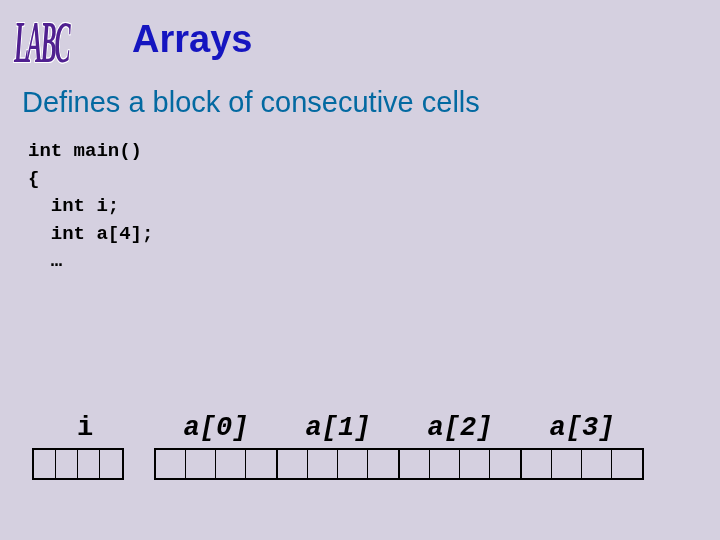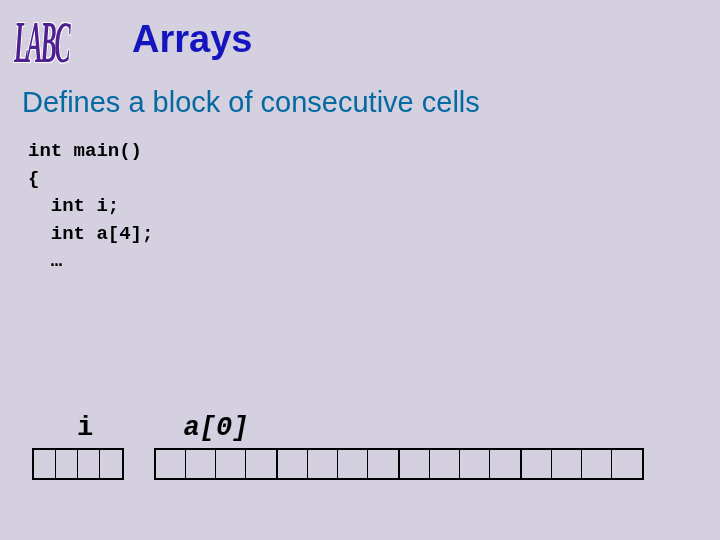--- a/index.html
+++ b/index.html
@@ -112,20 +112,23 @@
 <div class="code"><span>int main()</span>
 <span>{</span>
 <span>  int i;</span>
 <span>  int a[4];</span>
 <span>  …</span></div>
 
 <div class="diagram-labels">
   <div class="lbl-i">i</div>
   <div class="lbl-gap"></div>
   <div class="lbl-a">a[0]</div>
+  <div class="lbl-a">a[1]</div>
+  <div class="lbl-a">a[2]</div>
+  <div class="lbl-a">a[3]</div>
 </div>
 
 <div class="diagram-cells">
   <div class="cell-group group-i">
     <div class="subcell"></div>
     <div class="subcell"></div>
     <div class="subcell"></div>
     <div class="subcell"></div>
   </div>
   <div class="gap"></div>

